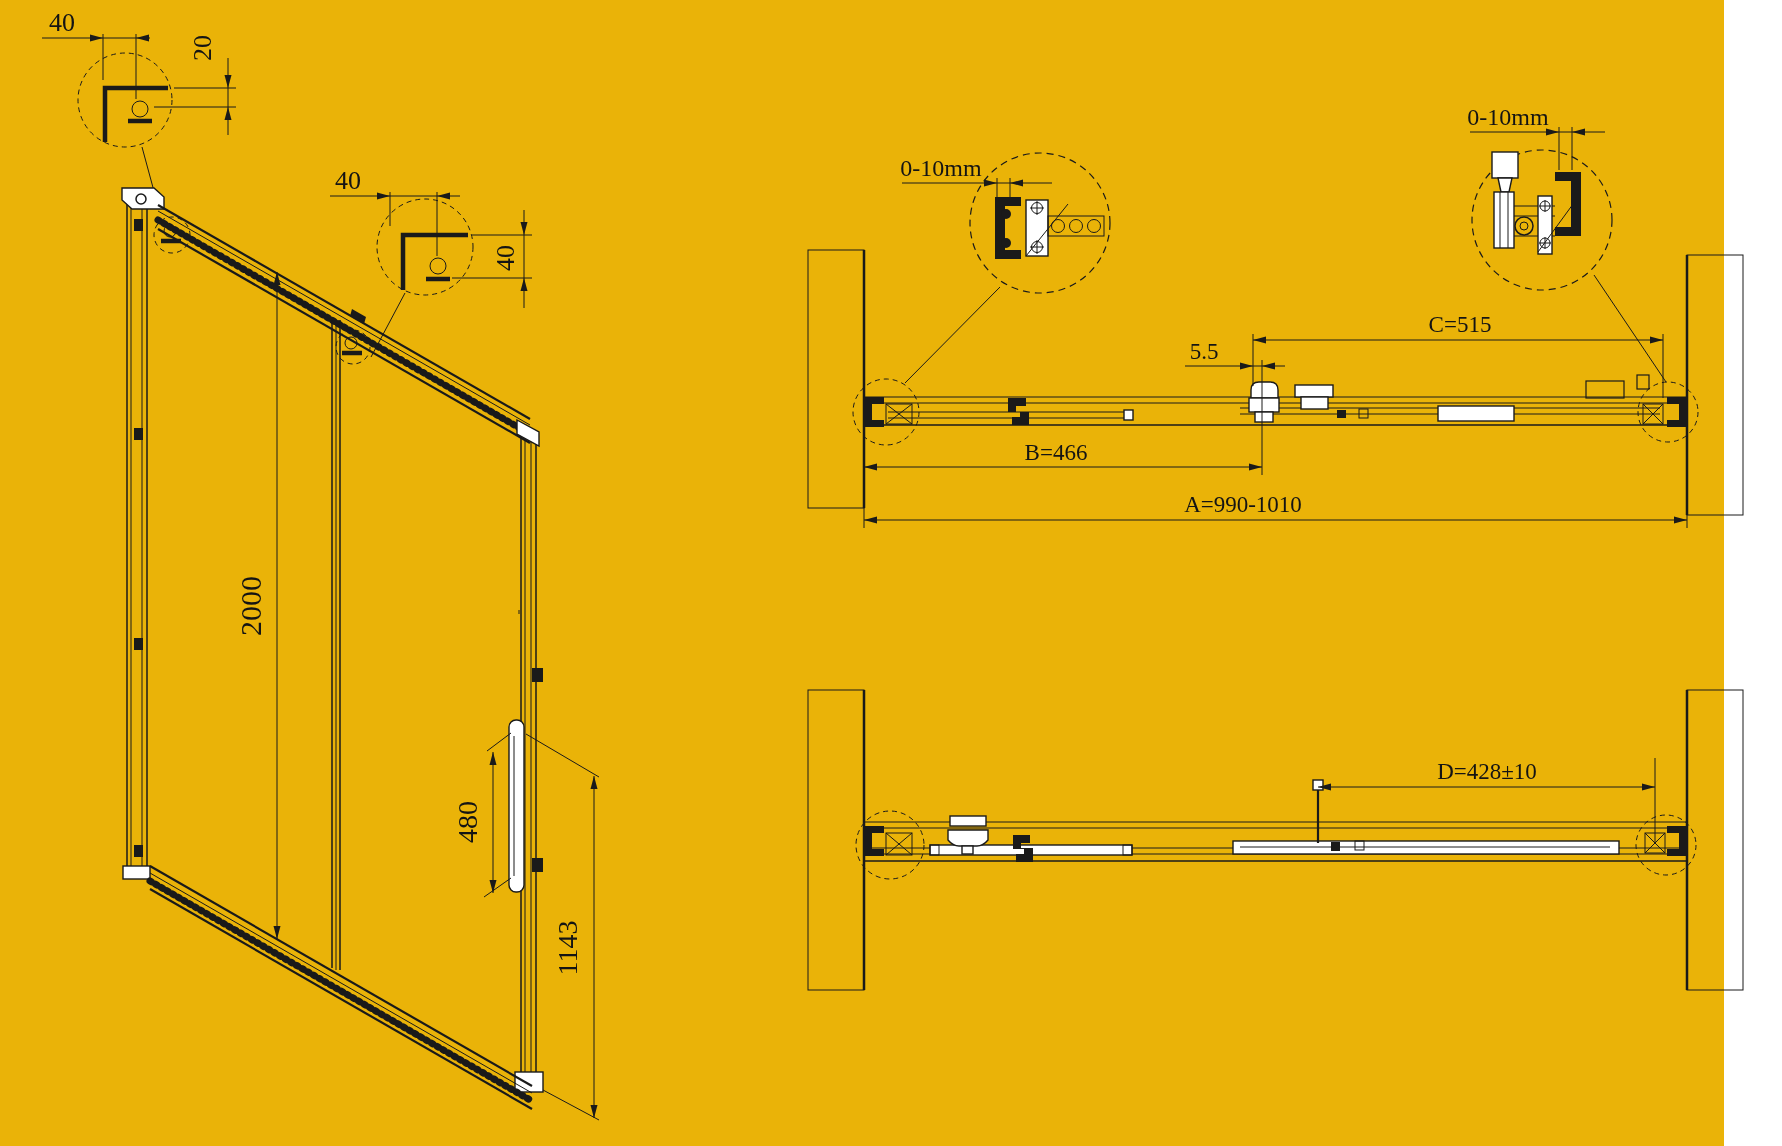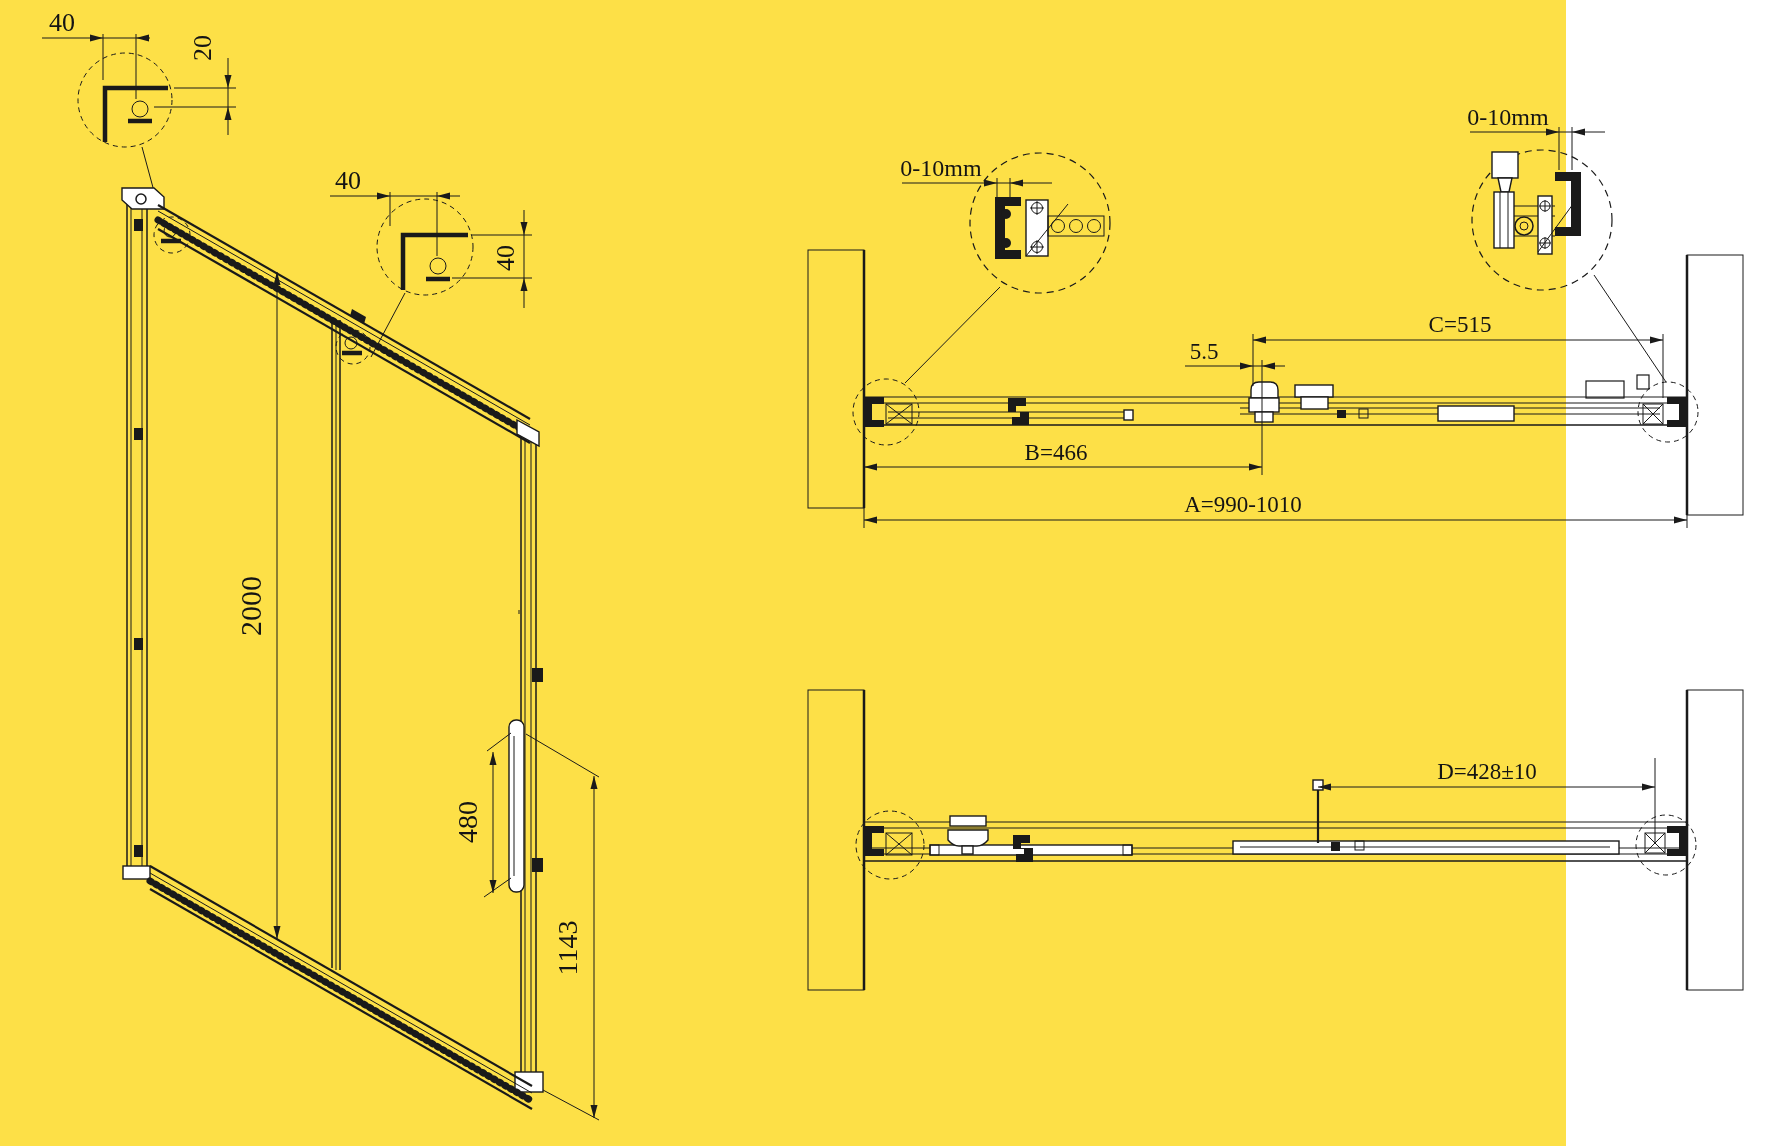--- a/index.html
+++ b/index.html
@@ -1,16 +1,16 @@
 <!DOCTYPE html>
 <html><head>
 <meta charset="utf-8">
 <style>
   html,body{margin:0;padding:0;background:#ffffff;}
-  .stage{width:1566px;height:1146px;background:#fde047;position:relative;}
+  .stage{width:1724px;height:1146px;background:#eab308;position:relative;}
   svg{display:block;}
   .s1{stroke:#1a1a1a;stroke-width:1;fill:none}
   .s12{stroke:#1a1a1a;stroke-width:1.2;fill:none}
   .s15{stroke:#1a1a1a;stroke-width:1.5;fill:none}
   .s2{stroke:#1a1a1a;stroke-width:2.2;fill:none}
   .s25{stroke:#1a1a1a;stroke-width:2.5;fill:none}
   .s4{stroke:#1a1a1a;stroke-width:4.5;fill:none}
   .wf{fill:#ffffff;stroke:#1a1a1a;stroke-width:1.4}
   .blk{fill:#1a1a1a;stroke:none}
   .arr{fill:#1a1a1a;stroke:none}

